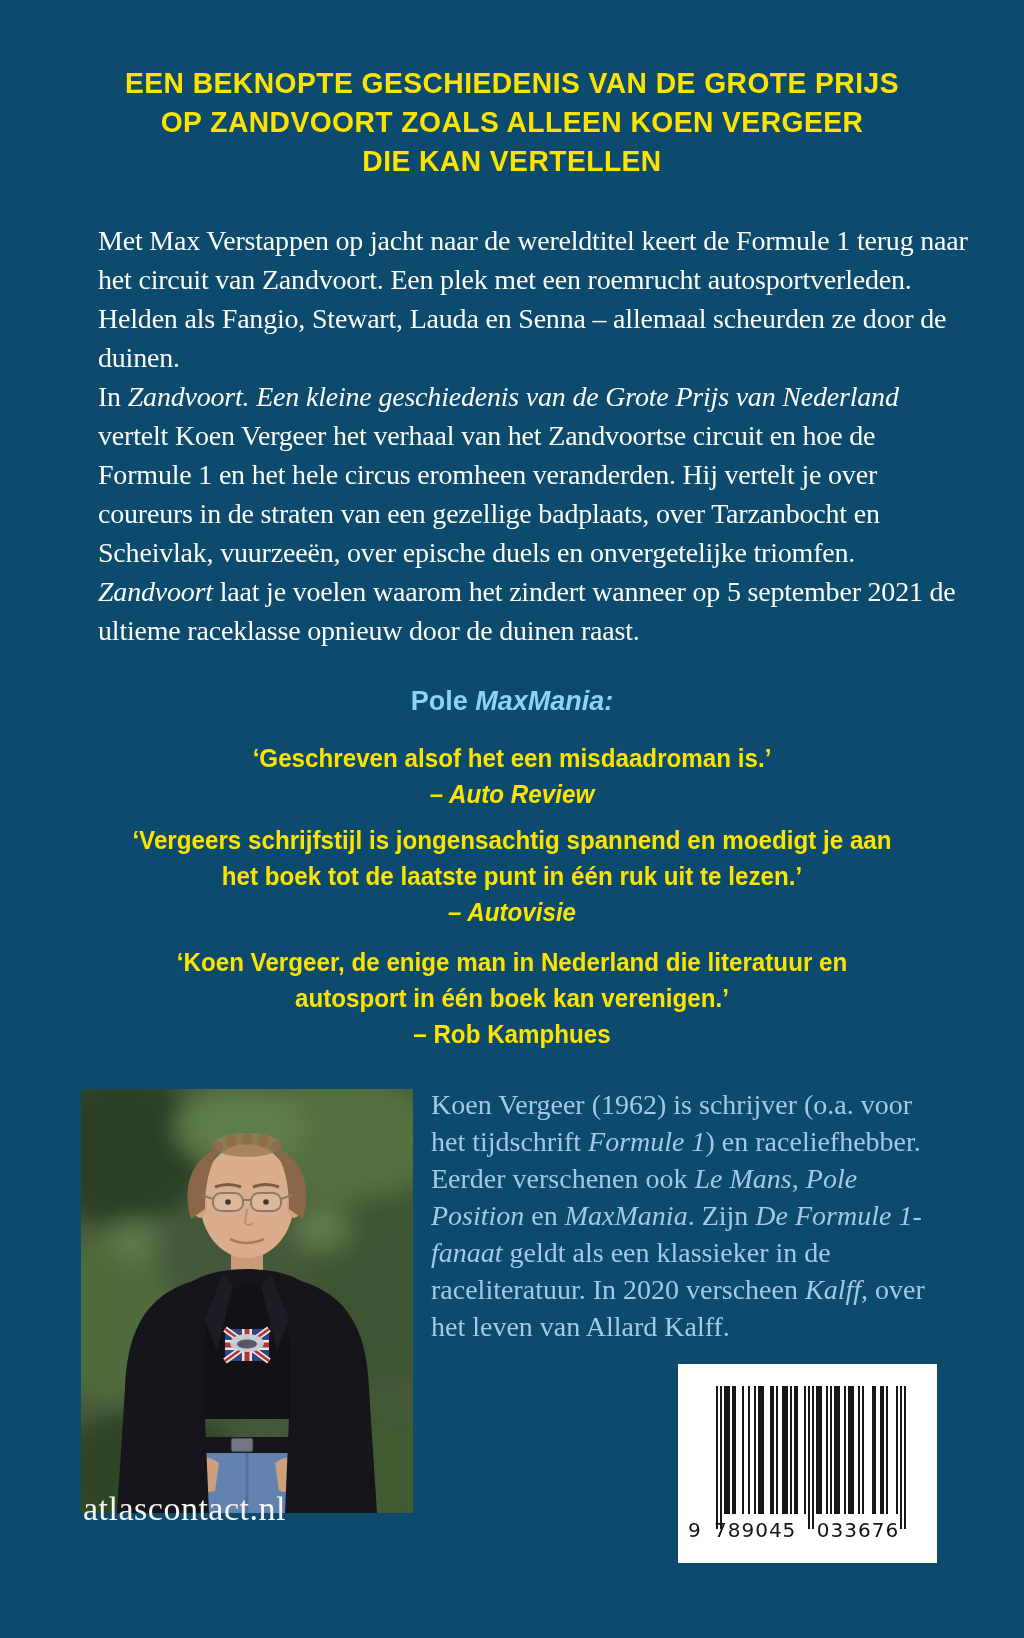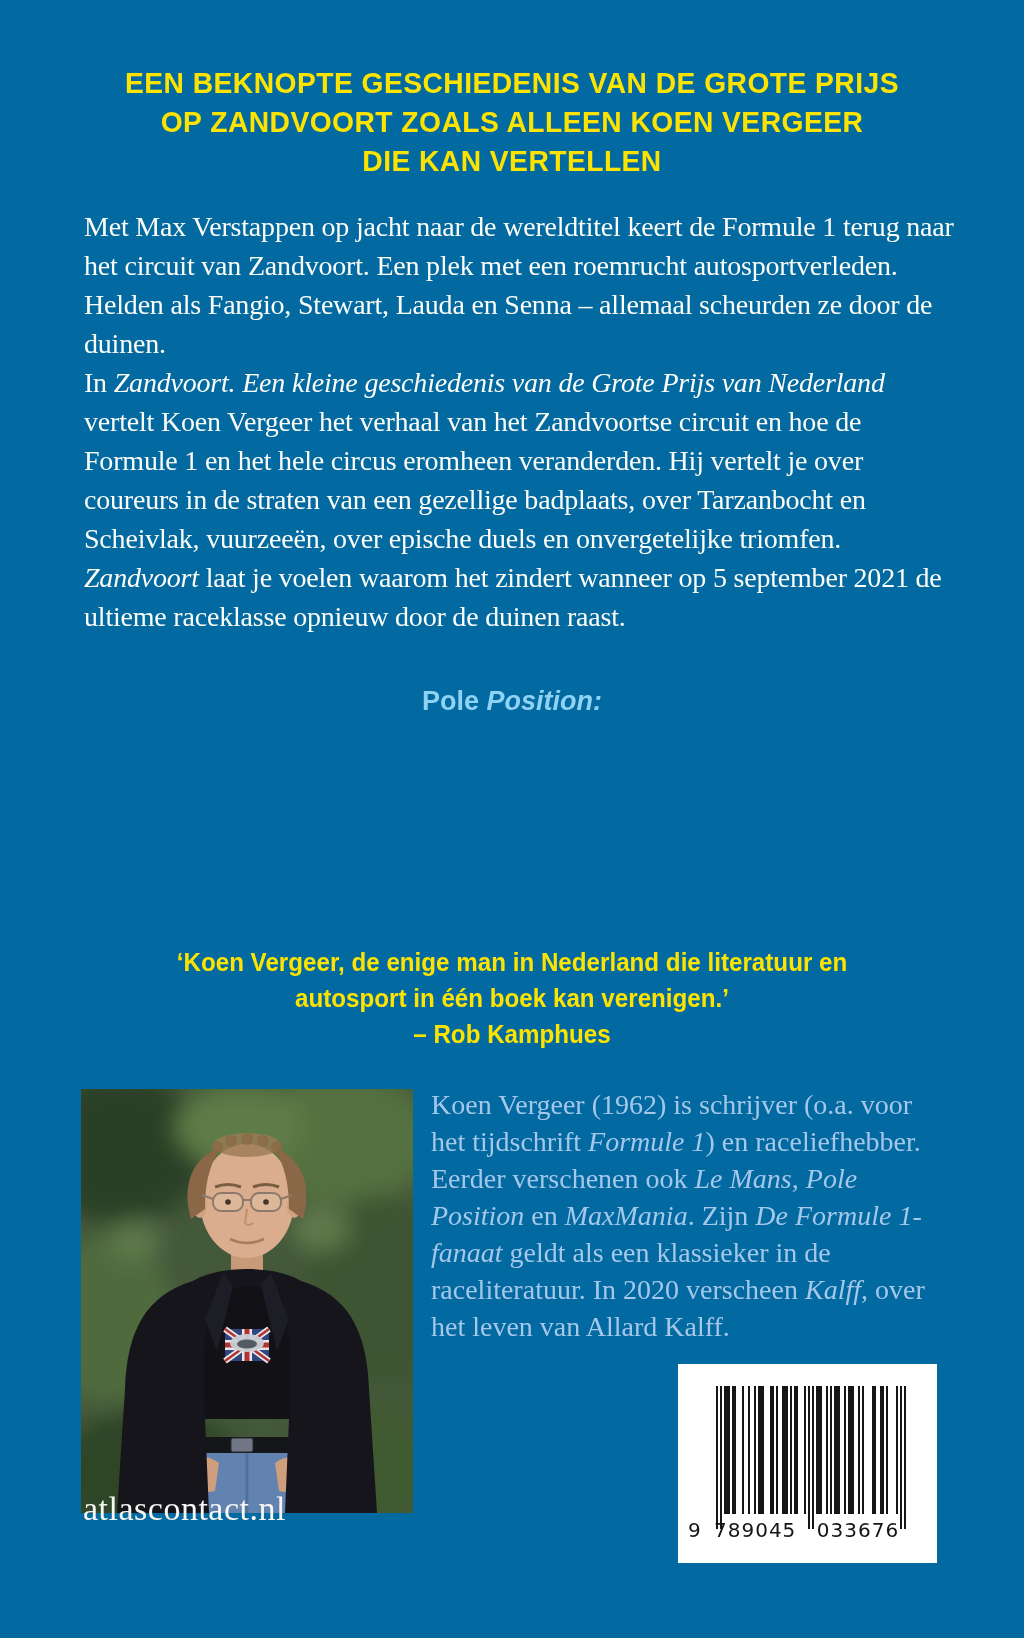--- a/index.html
+++ b/index.html
@@ -1,27 +1,27 @@
 <!DOCTYPE html>
 <html><head>
 <meta charset="utf-8">
 <style>
   html,body{margin:0;padding:0;background:#1f3270;}
   .cover{
     position:relative;width:1024px;height:1638px;overflow:hidden;
-    background:#0369a1;
+    background:#0c4a6e;
     font-family:"Liberation Serif",serif;
   }
   
   .heading{position:absolute;left:0;top:63px;width:100%;text-align:center;
     font-family:"Liberation Sans",sans-serif;font-weight:700;
     font-size:30px;line-height:39px;color:#fce300;letter-spacing:.5px;}
   .heading .ln{transform:scaleX(.94);}
   
-  .intro{position:absolute;left:80px;top:203px;width:872px;margin:4px;
+  .intro{position:absolute;left:80px;top:203px;width:872px;margin:18px;
     color:#fdfdf8;font-size:28px;line-height:39px;letter-spacing:-.2px;text-align:left;}
   .it{font-style:italic;}
   
   .over{position:absolute;left:0;top:683px;width:100%;text-align:center;
     font-family:"Liberation Sans",sans-serif;font-weight:700;
     font-size:27px;line-height:36px;color:#8ed2f4;}
   .q{position:absolute;left:0;width:100%;text-align:center;
     font-family:"Liberation Sans",sans-serif;font-weight:700;
     font-size:26px;line-height:36px;color:#fce300;}
   .q .ln{transform:scaleX(.93);}
@@ -54,23 +54,32 @@
 <div class="cover">
 
   <div class="heading">
     <div class="ln">EEN BEKNOPTE GESCHIEDENIS VAN DE GROTE PRIJS</div>
     <div class="ln">OP ZANDVOORT ZOALS ALLEEN KOEN VERGEER</div>
     <div class="ln">DIE KAN VERTELLEN</div>
   </div>
 
   <p class="intro"><span>Met Max Verstappen op jacht naar de wereldtitel keert de Formule 1 terug naar het circuit van Zandvoort. Een plek met een roemrucht autosportverleden. Helden als Fangio, Stewart, Lauda en Senna – allemaal scheurden ze door de duinen.</span><br><span>In </span><span class="it">Zandvoort. Een kleine geschiedenis van de Grote Prijs van Nederland</span><span> vertelt Koen Vergeer het verhaal van het Zandvoortse circuit en hoe de Formule 1 en het hele circus eromheen veranderden. Hij vertelt je over coureurs in de straten van een gezellige badplaats, over Tarzanbocht en Scheivlak, vuurzeeën, over epische duels en onvergetelijke triomfen. </span><span class="it">Zandvoort</span><span> laat je voelen waarom het zindert wanneer op 5 september 2021 de ultieme raceklasse opnieuw door de duinen raast.</span></p>
 
-  <div class="over"><span>Pole </span><span class="it">Position:</span></div>
-
-
+  <div class="over"><span>Pole </span><span class="it">MaxMania:</span></div>
+
+  <div class="q q1">
+    <div class="ln">‘Geschreven alsof het een misdaadroman is.’</div>
+    <div class="ln attr-italic">– Auto Review</div>
+  </div>
+
+  <div class="q q2">
+    <div class="ln">‘Vergeers schrijfstijl is jongensachtig spannend en moedigt je aan</div>
+    <div class="ln">het boek tot de laatste punt in één ruk uit te lezen.’</div>
+    <div class="ln attr-italic">– Autovisie</div>
+  </div>
 
   <div class="q q3">
     <div class="ln">‘Koen Vergeer, de enige man in Nederland die literatuur en</div>
     <div class="ln">autosport in één boek kan verenigen.’</div>
     <div class="ln">– Rob Kamphues</div>
   </div>
 
   <div class="photo">
     <svg width="332" height="424" viewBox="0 0 332 424" xmlns="http://www.w3.org/2000/svg">
       <defs>

